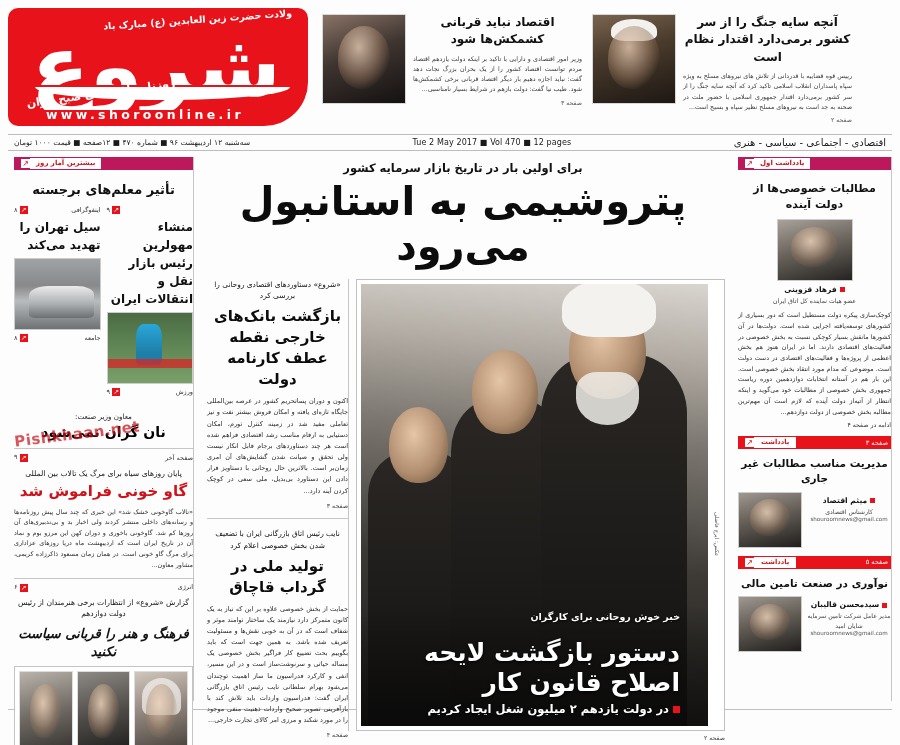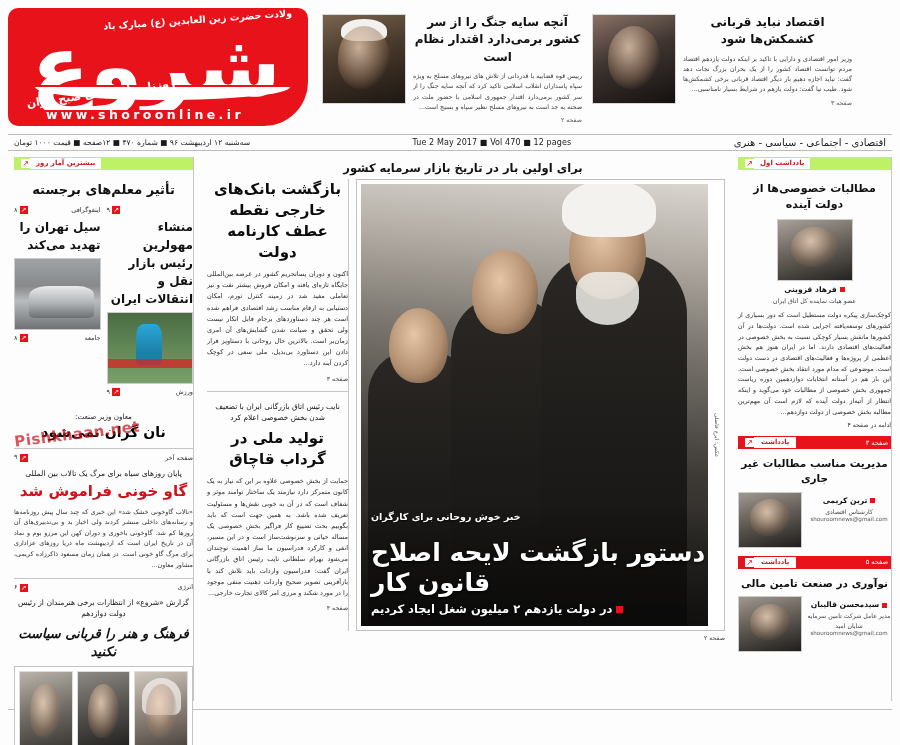--- a/index.html
+++ b/index.html
@@ -157,21 +157,21 @@
     padding: 6px 8px 8px 8px;
     height: 558px;
   }
   .col-right { flex: 0 0 186px; }
   .col-center { flex: 1 1 auto; }
   .col-left { flex: 0 0 160px; }
 
   
   .ribbon {
     display: flex; flex-direction: row-reverse; align-items: center;
-    background: #bef264; height: 13px; padding: 0 3px;
+    background: #be185d; height: 13px; padding: 0 3px;
     margin-bottom: 5px;
   }
   .ribbon .rb-label {
     background: #ffffff; color: #c9161d;
     font-size: 7px; font-weight: bold;
     padding: 0 6px; line-height: 11px; height: 11px;
   }
   .rb-arrow {
     width: 9px; height: 9px; background: #ffffff;
     margin-left: 4px; position: relative; flex: 0 0 9px;
@@ -366,23 +366,23 @@
     border-radius: 50% 50% 34% 34%;
   }
   .beard-c {
     position: absolute; left: 62%; bottom: 68%;
     width: 18%; height: 12%;
     background: rgba(238,236,232,.86);
     border-radius: 40% 40% 60% 60%;
   }
   .mp-overlay {
     position: absolute; left: 0; right: 0; bottom: 0;
-    padding: 6px 2px 10px 10px;
+    padding: 6px 28px 10px 10px;
     background: linear-gradient(180deg, rgba(0,0,0,0) 0%, rgba(0,0,0,.18) 30%, rgba(0,0,0,.42) 100%);
-    text-align: left;
+    text-align: right;
   }
   .mp-kicker {
     font-size: 9.5px; font-weight: bold; color: #ffffff;
     text-shadow: 0 1px 2px rgba(0,0,0,.9); margin-bottom: 2px;
   }
   .mp-title {
     font-size: 25px; font-weight: bold; color: #ffffff;
     text-shadow: 0 1px 3px rgba(0,0,0,.95);
     line-height: 1.2; margin-bottom: 4px; letter-spacing: -.5px; margin-top: 16px;
   }
@@ -473,34 +473,34 @@
       <div class="logo-occasion">ولادت حضرت زین العابدین (ع) مبارک باد</div>
       <div class="logo-word">شروع</div>
       <div class="logo-swash"></div>
       <div class="logo-tagline">روزنامه اقتصادی صبح ایران</div>
       <div class="logo-url">www.shoroonline.ir</div>
     </div>
 
     <div class="top-stories">
 
       <div class="top-story">
+        <div class="ts-photo p-minister"></div>
+        <div class="ts-text">
+          <div class="ts-title">اقتصاد نباید قربانی کشمکش‌ها شود</div>
+          <div class="ts-lead">وزیر امور اقتصادی و دارایی با تاکید بر اینکه دولت یازدهم اقتصاد مردم توانست اقتصاد کشور را از یک بحران بزرگ نجات دهد گفت: نباید اجازه دهیم بار دیگر اقتصاد قربانی برخی کشمکش‌ها شود. طیب نیا گفت: دولت بازهم در شرایط بسیار نامناسبی...</div>
+          <div class="ts-page">صفحه ۳</div>
+        </div>
+      </div>
+
+      <div class="top-story">
         <div class="ts-photo p-judge"></div>
         <div class="ts-text">
           <div class="ts-title">آنچه سایه جنگ را از سر کشور برمی‌دارد اقتدار نظام است</div>
           <div class="ts-lead">رییس قوه قضاییه با قدردانی از تلاش های نیروهای مسلح به ویژه سپاه پاسداران انقلاب اسلامی تاکید کرد که آنچه سایه جنگ را از سر کشور برمی‌دارد اقتدار جمهوری اسلامی با حضور ملت در صحنه به جد است به نیروهای مسلح نظیر سپاه و بسیج است...</div>
           <div class="ts-page">صفحه ۲</div>
-        </div>
-      </div>
-
-      <div class="top-story">
-        <div class="ts-photo p-minister"></div>
-        <div class="ts-text">
-          <div class="ts-title">اقتصاد نباید قربانی کشمکش‌ها شود</div>
-          <div class="ts-lead">وزیر امور اقتصادی و دارایی با تاکید بر اینکه دولت یازدهم اقتصاد مردم توانست اقتصاد کشور را از یک بحران بزرگ نجات دهد گفت: نباید اجازه دهیم بار دیگر اقتصاد قربانی برخی کشمکش‌ها شود. طیب نیا گفت: دولت بازهم در شرایط بسیار نامناسبی...</div>
-          <div class="ts-page">صفحه ۳</div>
         </div>
       </div>
 
     </div>
   </div>
 
   <div class="datebar">
     <div class="datebar-fa">سه‌شنبه ۱۲ اردیبهشت ۹۶ ■ شماره ۴۷۰ ■ ۱۲صفحه ■ قیمت ۱۰۰۰ تومان</div>
     <div class="datebar-en">Tue 2 May 2017 ■ Vol 470 ■ 12 pages</div>
     <div class="datebar-cats">اقتصادی - اجتماعی - سیاسی - هنری</div>
@@ -598,26 +598,28 @@
           <span>۱۱</span>
         </div>
         <div class="m-cat">فرهنگ و هنر</div>
       </div>
 
     </div>
 
     <div class="col-center">
 
       <div class="lead-kicker">برای اولین بار در تاریخ بازار سرمایه کشور</div>
+      <div class="lead-title">پتروشیمی به استانبول می‌رود</div>
 
       <div class="center-grid">
 
         <div class="cc-left vdiv" style="padding-left:6px;">
 
           <div>
+            <div class="art-kicker">«شروع» دستاوردهای اقتصادی روحانی را بررسی کرد</div>
             <div class="art-title">بازگشت بانک‌های خارجی نقطه عطف کارنامه دولت</div>
             <div class="art-body">اکنون و دوران پساتحریم کشور در عرصه بین‌المللی جایگاه تازه‌ای یافته و امکان فروش بیشتر نفت و نیز تعاملی مفید شد در زمینه کنترل تورم، امکان دستیابی به ارقام مناسب رشد اقتصادی فراهم شده است هر چند دستاوردهای برجام قابل انکار نیست ولی تحقق و صیانت شدن گشایش‌های آن امری زمان‌بر است. بالاترین حال روحانی با دستاویز قرار دادن این دستاورد بی‌بدیل، ملی سعی در کوچک کردن آینه دارد...</div>
             <div class="art-page">صفحه ۳</div>
           </div>
 
           <hr class="hr-thin">
 
           <div>
             <div class="art-kicker">نایب رئیس اتاق بازرگانی ایران با تضعیف شدن بخش خصوصی اعلام کرد</div>
             <div class="art-title">تولید ملی در گرداب قاچاق</div>
@@ -682,21 +684,21 @@
           <div class="yr-label">یادداشت</div>
         </div>
         <div class="yr-page">صفحه ۳</div>
       </div>
 
       <div class="lc-sub-title">مدیریت مناسب مطالبات غیر جاری</div>
       <div class="lc-block">
         <div class="lc-photo-sm"></div>
         <div class="lc-info">
           <div class="lc-author">
-            <span class="bullet"></span><span>ترین کریمی</span>
+            <span class="bullet"></span><span>میثم اقتصاد</span>
           </div>
           <div class="lc-role">کارشناس اقتصادی</div>
           <div class="lc-mail">shouroomnews@gmail.com</div>
         </div>
       </div>
 
       <div class="yad-ribbon">
         <div style="display:flex;flex-direction:row-reverse;align-items:center;">
           <div class="rb-arrow"></div>
           <div class="yr-label">یادداشت</div>

